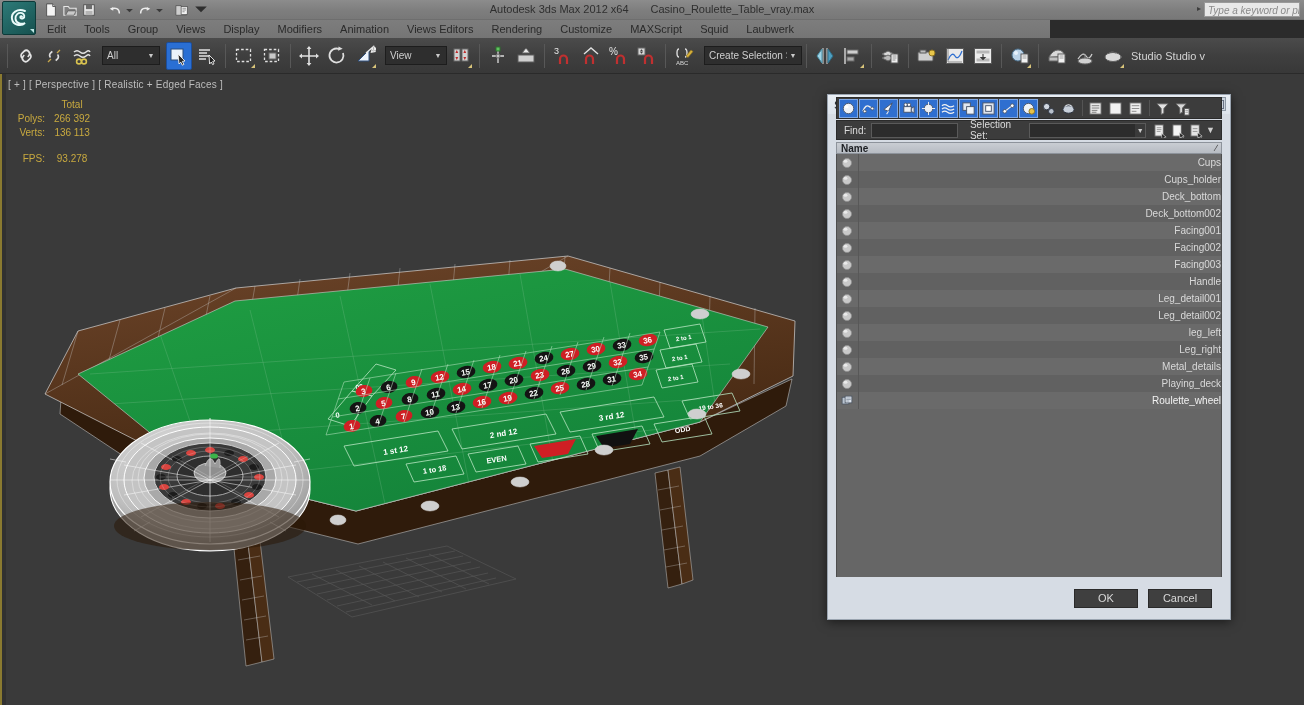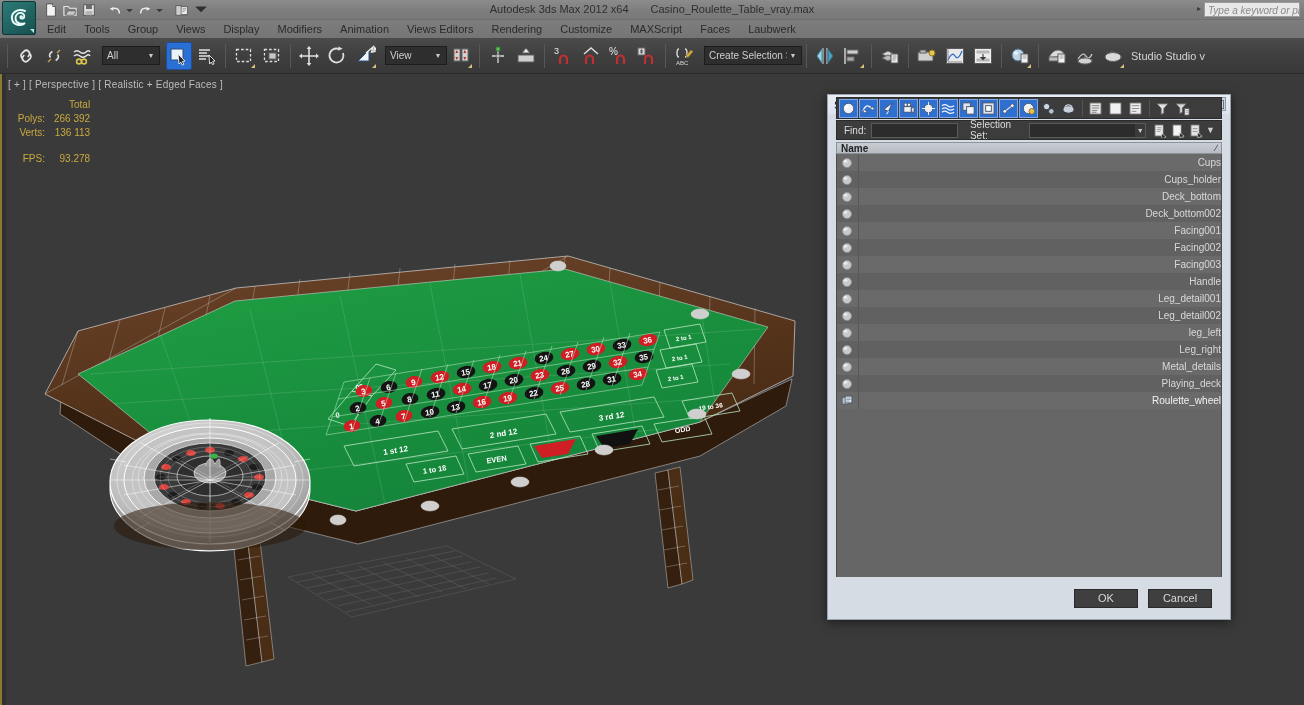--- a/index.html
+++ b/index.html
@@ -38,21 +38,21 @@
   #searchbox{
     position:absolute; right:4px; top:2px; height:15px; width:96px;
     background:#e8e8e8; border:1px solid #9a9a9a;
     font-size:10px; font-style:italic; color:#8a8a8a;
     padding:1px 3px; line-height:13px; overflow:hidden; white-space:nowrap;
   }
   #searcharrow{ position:absolute; right:103px; top:4px; font-size:8px; color:#3b3b3b; }
 
   
   #menubar{
-    position:absolute; left:0; top:20px; width:1304px; height:18px;
+    position:absolute; left:0; top:20px; width:1050px; height:18px;
     background:linear-gradient(#7d7d7d,#757575);
     display:flex; align-items:center; padding-left:38px;
   }
   .menu-item{
     padding:1px 9px; font-size:11px; color:#2a2a2a; cursor:default; white-space:nowrap;
   }
 
   
   #toolbar{
     position:absolute; left:0; top:38px; width:1304px; height:36px;
@@ -84,21 +84,21 @@
   #vp-border-l{ position:absolute;left:0;top:0;width:2px;height:631px;background:#8a7a30;}
   #vp-border-l2{ position:absolute;left:2px;top:0;width:4px;height:631px;background:#313131;}
   #vp-label{
     position:absolute; left:8px; top:5px; font-size:10px; color:#bdbdbd; letter-spacing:0.2px;
     white-space:nowrap;
   }
   #vp-stats{ position:absolute; left:12px; top:24px; font-size:10px; color:#c8a93f; line-height:14px;}
   #vp-stats table{ border-collapse:collapse; }
   #vp-stats td{ padding:0 0; font-size:10px; color:#c8a93f;}
   #vp-stats td.lab{ text-align:right; padding-right:9px; width:42px;}
-  #vp-stats td.val{ text-align:right; }
+  #vp-stats td.val{ text-align:center; }
   .statgap td{ height:12px; }
 
   
   #scene{ position:absolute; left:0; top:0; width:1304px; height:631px;}
   #scene svg{ position:absolute; left:0;top:0; }
 
   
   #dlg{
     position:absolute; left:827px; top:94px; width:404px; height:526px;
     background:#d6dce4;
@@ -251,21 +251,21 @@
   <div class="menu-item">Tools</div>
   <div class="menu-item">Group</div>
   <div class="menu-item">Views</div>
   <div class="menu-item">Display</div>
   <div class="menu-item">Modifiers</div>
   <div class="menu-item">Animation</div>
   <div class="menu-item">Views Editors</div>
   <div class="menu-item">Rendering</div>
   <div class="menu-item">Customize</div>
   <div class="menu-item">MAXScript</div>
-  <div class="menu-item">Faces</div>
+  <div class="menu-item">Squid</div>
   <div class="menu-item">Laubwerk</div>
 </div>
 
 <div id="toolbar">
   <div class="tsep"></div>
 
   <div class="tb">
     <svg viewBox="0 0 22 22">
         <path d="M7 13a3.2 3.2 0 0 1 0-4.6l2-2a3.2 3.2 0 0 1 4.6 4.6l-.9.9" fill="none" stroke="#e4e4e4" stroke-width="1.7"></path>
         <path d="M15 9a3.2 3.2 0 0 1 0 4.6l-2 2A3.2 3.2 0 0 1 8.4 11l.9-.9" fill="none" stroke="#e4e4e4" stroke-width="1.7"></path>

